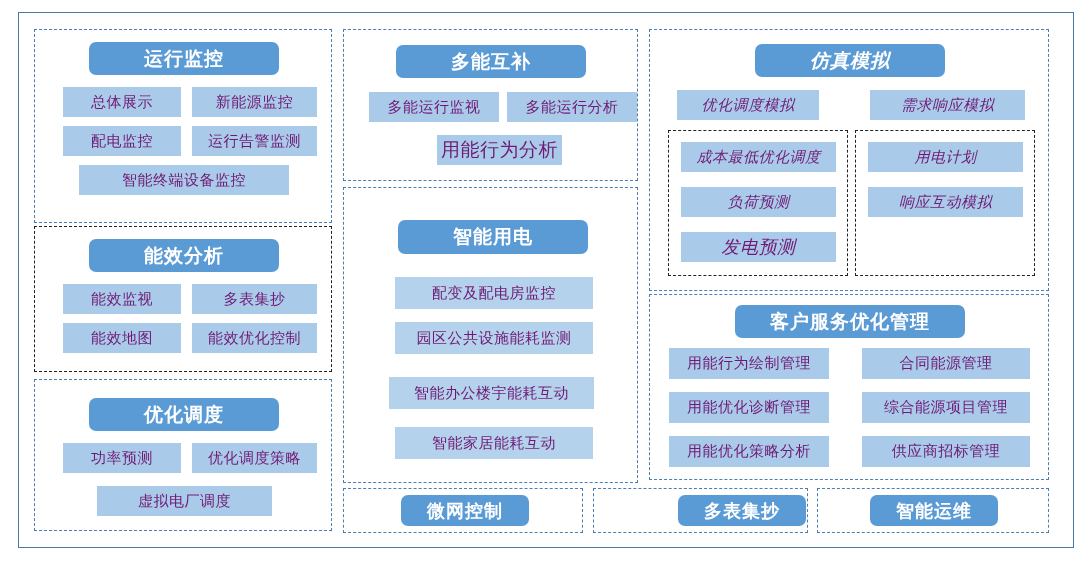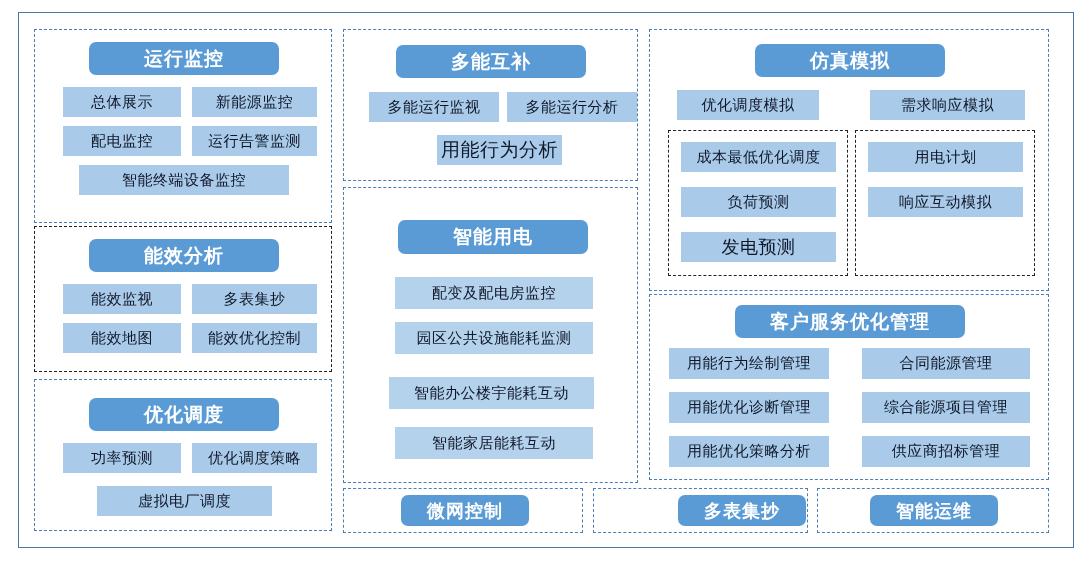--- a/index.html
+++ b/index.html
@@ -31,21 +31,21 @@
     display: flex;
     align-items: center;
     justify-content: center;
     letter-spacing: 1px;
     white-space: nowrap;
   }
   .btn {
     position: absolute;
     background: #a9cbe9;
     border-radius: 0;
-    color: #0f172a;
+    color: #701a75;
     display: flex;
     align-items: center;
     justify-content: center;
     white-space: nowrap;
     letter-spacing: 0.5px;
   }
   .btn.pale { background: #b4d2ec; }
 </style>
 </head>
 <body>
@@ -88,21 +88,21 @@
     <div class="btn pale" style="left:51px; top:89px; width:198px; height:32px; font-size:15px;">配变及配电房监控</div>
     <div class="btn pale" style="left:51px; top:134px; width:198px; height:32px; font-size:15px;">园区公共设施能耗监测</div>
     <div class="btn pale" style="left:45px; top:189px; width:205px; height:32px; font-size:15px;">智能办公楼宇能耗互动</div>
     <div class="btn pale" style="left:51px; top:239px; width:198px; height:32px; font-size:15px;">智能家居能耗互动</div>
   </div>
 
   <div class="box" style="left:324px; top:475px; width:240px; height:45px;">
     <div class="hdr" style="left:57px; top:6px; width:128px; height:31px; font-size:18px;">微网控制</div>
   </div>
 
-  <div class="box" style="left:630px; top:16px; width:400px; height:262px;">
+  <div class="box" style="left:630px; top:16px; width:400px; height:262px;font-style:italic;">
     <div class="hdr" style="left:105px; top:14px; width:190px; height:33px; font-size:19px;">仿真模拟</div>
     <div class="btn" style="left:27px; top:60px; width:142px; height:30px; font-size:15px;">优化调度模拟</div>
     <div class="btn" style="left:220px; top:60px; width:155px; height:30px; font-size:15px;">需求响应模拟</div>
 
     <div class="box black" style="left:18px; top:100px; width:180px; height:146px;">
       <div class="btn" style="left:12px; top:11px; width:155px; height:30px; font-size:15px;">成本最低优化调度</div>
       <div class="btn" style="left:12px; top:56px; width:155px; height:30px; font-size:15px;">负荷预测</div>
       <div class="btn" style="left:12px; top:101px; width:155px; height:30px; font-size:18px;">发电预测</div>
     </div>
 

